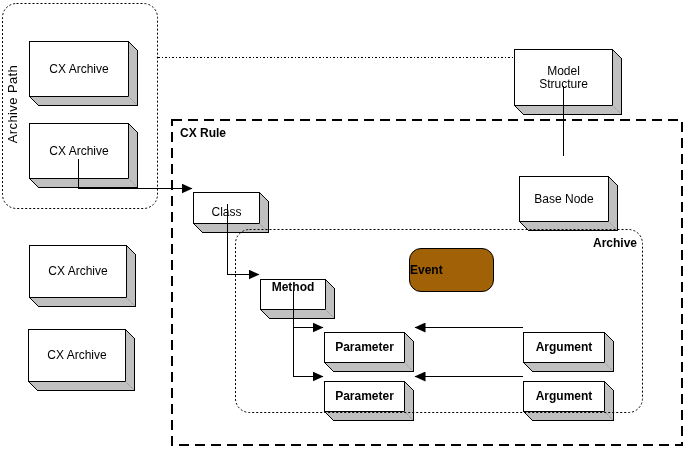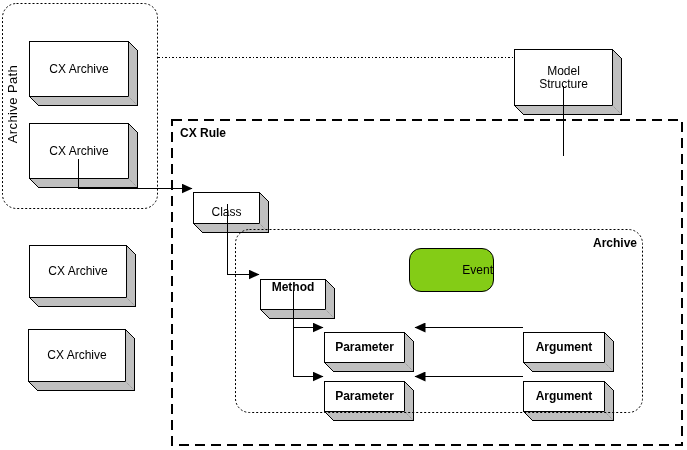--- a/index.html
+++ b/index.html
@@ -11,23 +11,23 @@
   .box3d{position:absolute;margin-top:20px;}
   .box3d .chrome{position:absolute;left:0;top:0;overflow:visible;}
   .box3d .lbl{
     position:absolute;left:0;top:0;right:0;bottom:0;z-index:1;
     display:flex;align-items:center;justify-content:center;
     font-size:12px;line-height:13px;text-align:center;white-space:pre-line;
   }
   .bold .lbl{font-weight:bold;}
   
   .event-node{
-    position:absolute;background:#84cc16;border:1px solid #000;border-radius:12px;
-    display:flex;align-items:center;justify-content:flex-end;
-    font-size:12px;font-weight:normal;z-index:1;
+    position:absolute;background:#a16207;border:1px solid #000;border-radius:12px;
+    display:flex;align-items:center;justify-content:flex-start;
+    font-size:12px;font-weight:bold;z-index:1;
   }
   
   .grouplabel{position:absolute;font-size:12px;z-index:3;}
   .grouplabel.bold{font-weight:bold;}
   .rot{
     width:80px;height:14px;line-height:14px;text-align:center;
     transform:rotate(-90deg);font-size:13px;letter-spacing:.4px;
   }
   
   .overlay{position:absolute;left:0;top:0;z-index:2;pointer-events:none;}
@@ -79,20 +79,28 @@
     <span class="lbl">CX Archive</span>
   </div>
   <div class="box3d" style="left:514px;top:29px;width:99px;height:57px;">
       <svg width="108" height="66" class="chrome">
         <polygon points="0.5,0.5 98.5,0.5 107.5,9.5 107.5,65.5 9.5,65.5 0.5,56.5" fill="#C0C0C0" stroke="#000000" stroke-width="1" shape-rendering="crispEdges"></polygon>
         <rect x="0.5" y="0.5" width="98" height="56" fill="#FFFFFF" stroke="#000000" stroke-width="1" shape-rendering="crispEdges"></rect>
         <line x1="98.5" y1="56.5" x2="107" y2="65" stroke="#8c8c8c" stroke-width="1" stroke-dasharray="1 1"></line>
       </svg>
     <span class="lbl">Model
 Structure</span>
+  </div>
+  <div class="box3d" style="left:519px;top:156px;width:90px;height:46px;">
+      <svg width="99" height="55" class="chrome">
+        <polygon points="0.5,0.5 89.5,0.5 98.5,9.5 98.5,54.5 9.5,54.5 0.5,45.5" fill="#C0C0C0" stroke="#000000" stroke-width="1" shape-rendering="crispEdges"></polygon>
+        <rect x="0.5" y="0.5" width="89" height="45" fill="#FFFFFF" stroke="#000000" stroke-width="1" shape-rendering="crispEdges"></rect>
+        <line x1="89.5" y1="45.5" x2="98" y2="54" stroke="#8c8c8c" stroke-width="1" stroke-dasharray="1 1"></line>
+      </svg>
+    <span class="lbl">Base Node</span>
   </div>
   <div class="box3d" style="left:193px;top:172px;width:67px;height:41px;">
       <svg width="76" height="41" class="chrome">
         <polygon points="0.5,0.5 66.5,0.5 75.5,9.5 75.5,40.5 9.5,40.5 0.5,31.5" fill="#C0C0C0" stroke="#000000" stroke-width="1" shape-rendering="crispEdges"></polygon>
         <rect x="0.5" y="0.5" width="66" height="31" fill="#FFFFFF" stroke="#000000" stroke-width="1" shape-rendering="crispEdges"></rect>
         <line x1="66.5" y1="31.5" x2="75" y2="40" stroke="#8c8c8c" stroke-width="1" stroke-dasharray="1 1"></line>
       </svg>
     <span class="lbl">Class</span>
   </div>
   <div class="box3d bold" style="left:260px;top:259px;width:66px;height:17px;">

